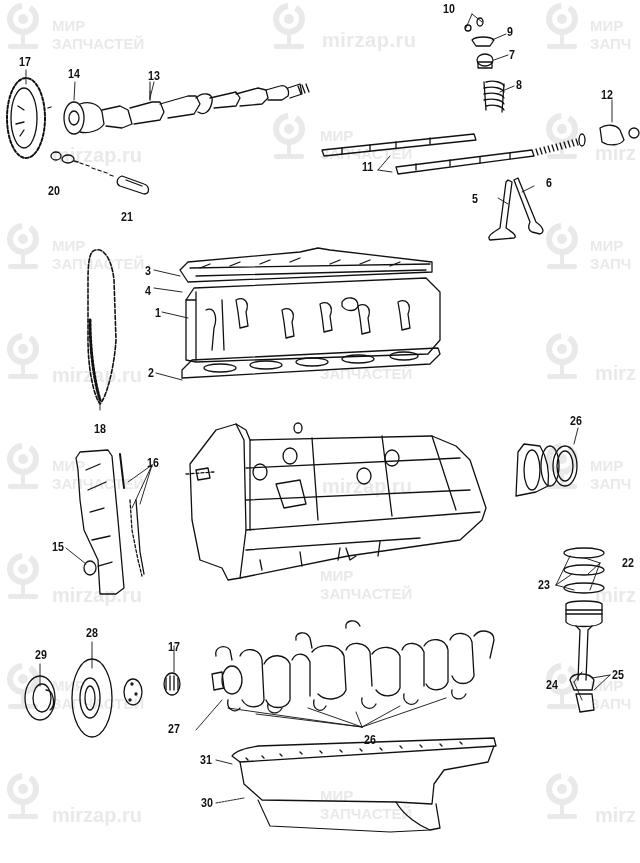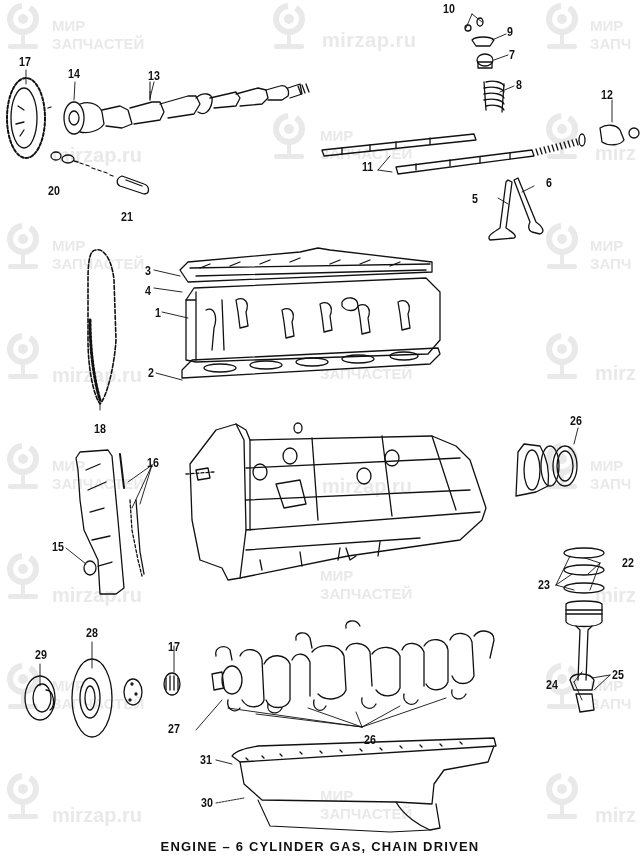--- a/index.html
+++ b/index.html
@@ -407,14 +407,13 @@
   <div class="callout" style="left:612px;top:668px">25</div>
 
   <div class="callout" style="left:86px;top:626px">28</div>
   <div class="callout" style="left:35px;top:648px">29</div>
   <div class="callout" style="left:168px;top:640px">17</div>
   <div class="callout" style="left:168px;top:722px">27</div>
   <div class="callout" style="left:364px;top:733px">26</div>
   <div class="callout" style="left:200px;top:753px">31</div>
   <div class="callout" style="left:201px;top:796px">30</div>
 
-  <div class="caption">ENGINE – 6 CYLINDER GAS, CHAIN DRIVEN</div>
 </div>
 
 </body></html>

